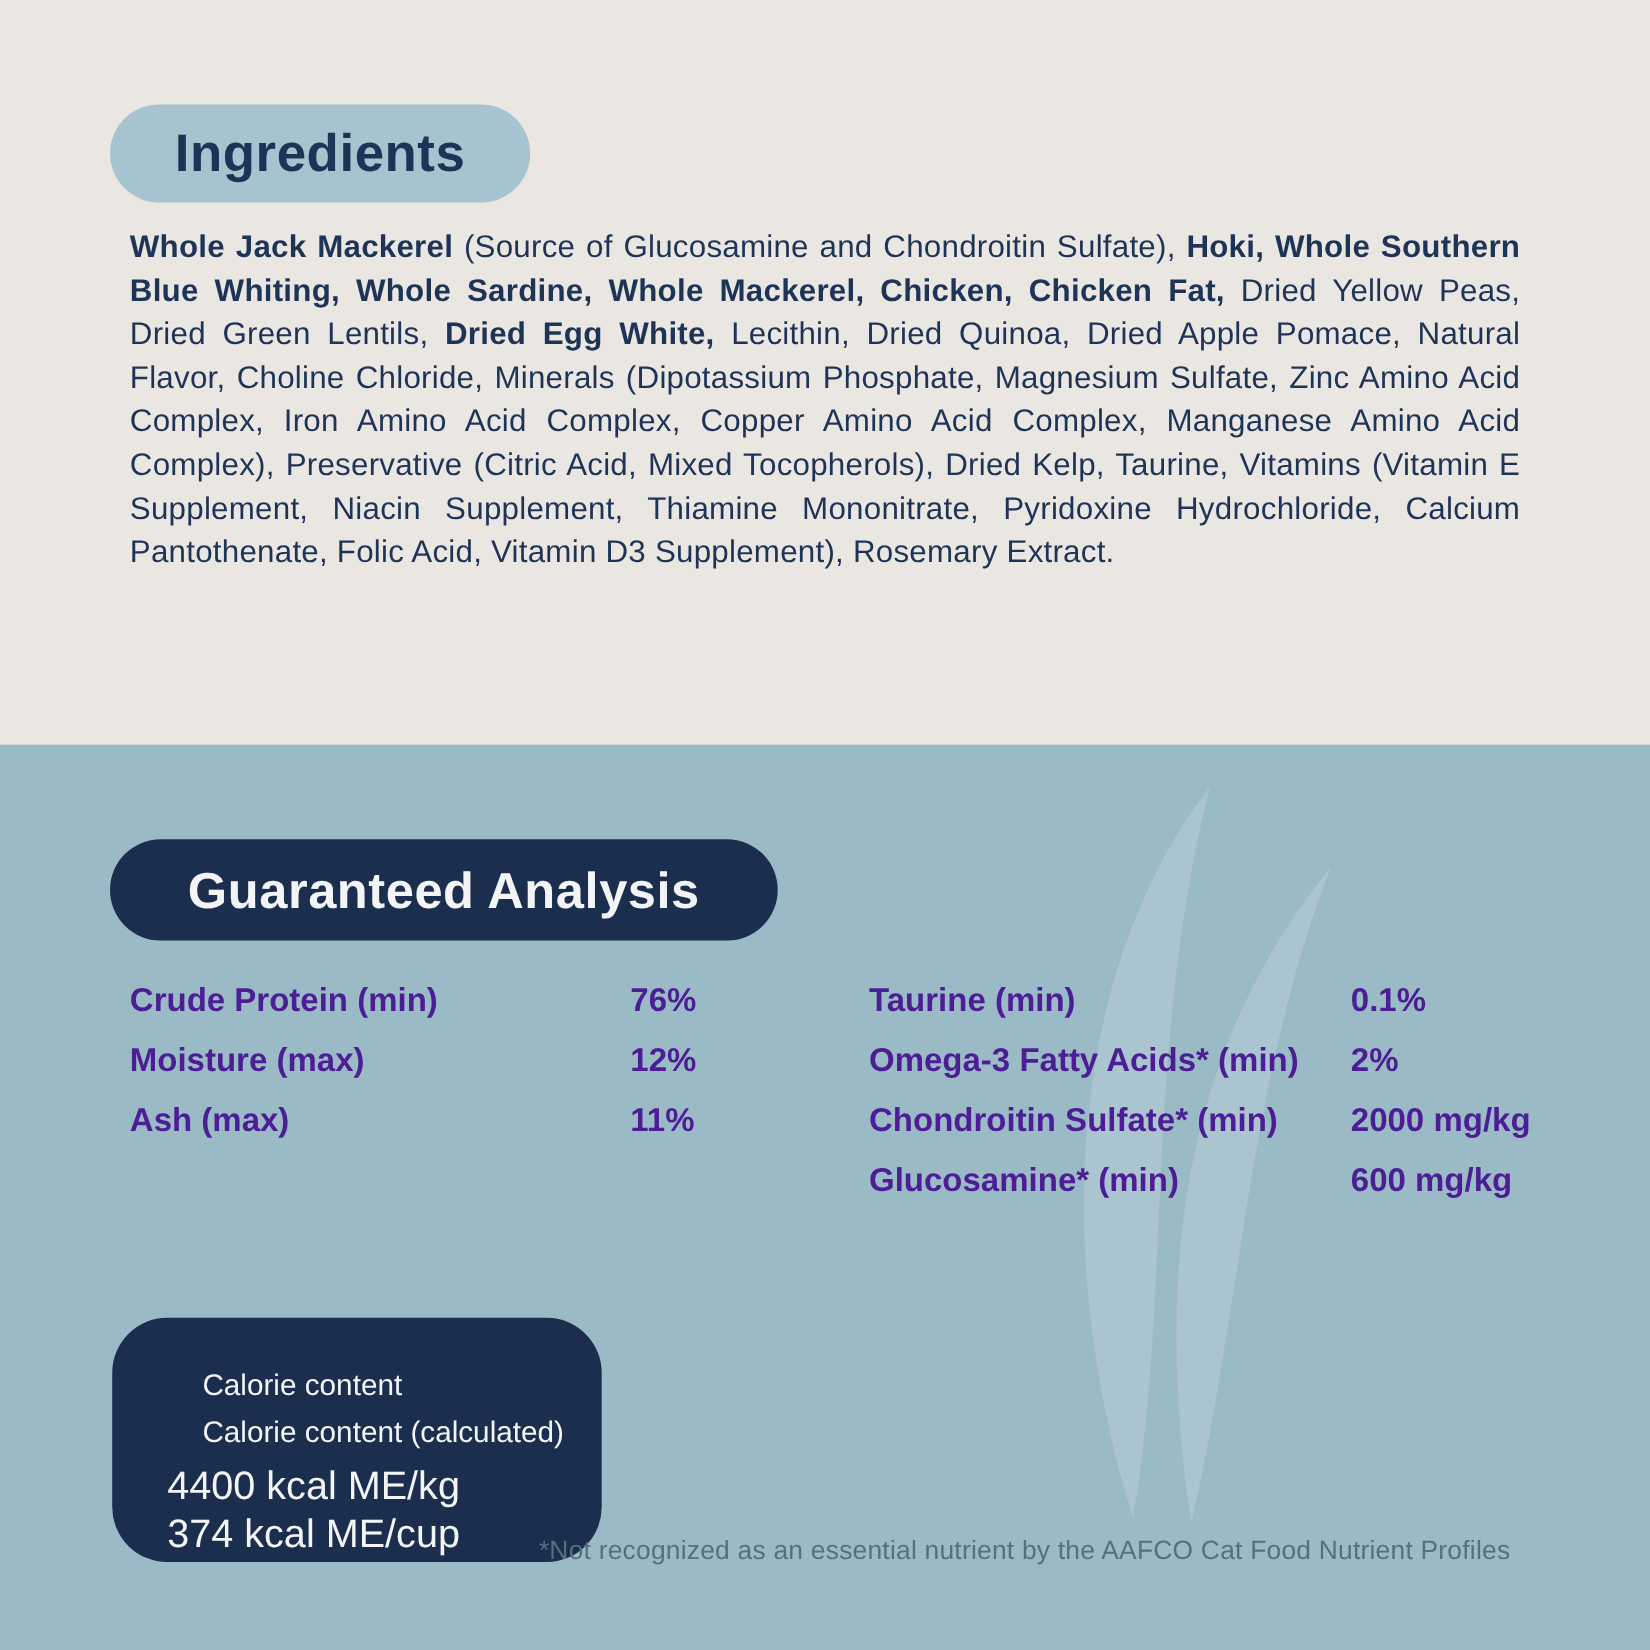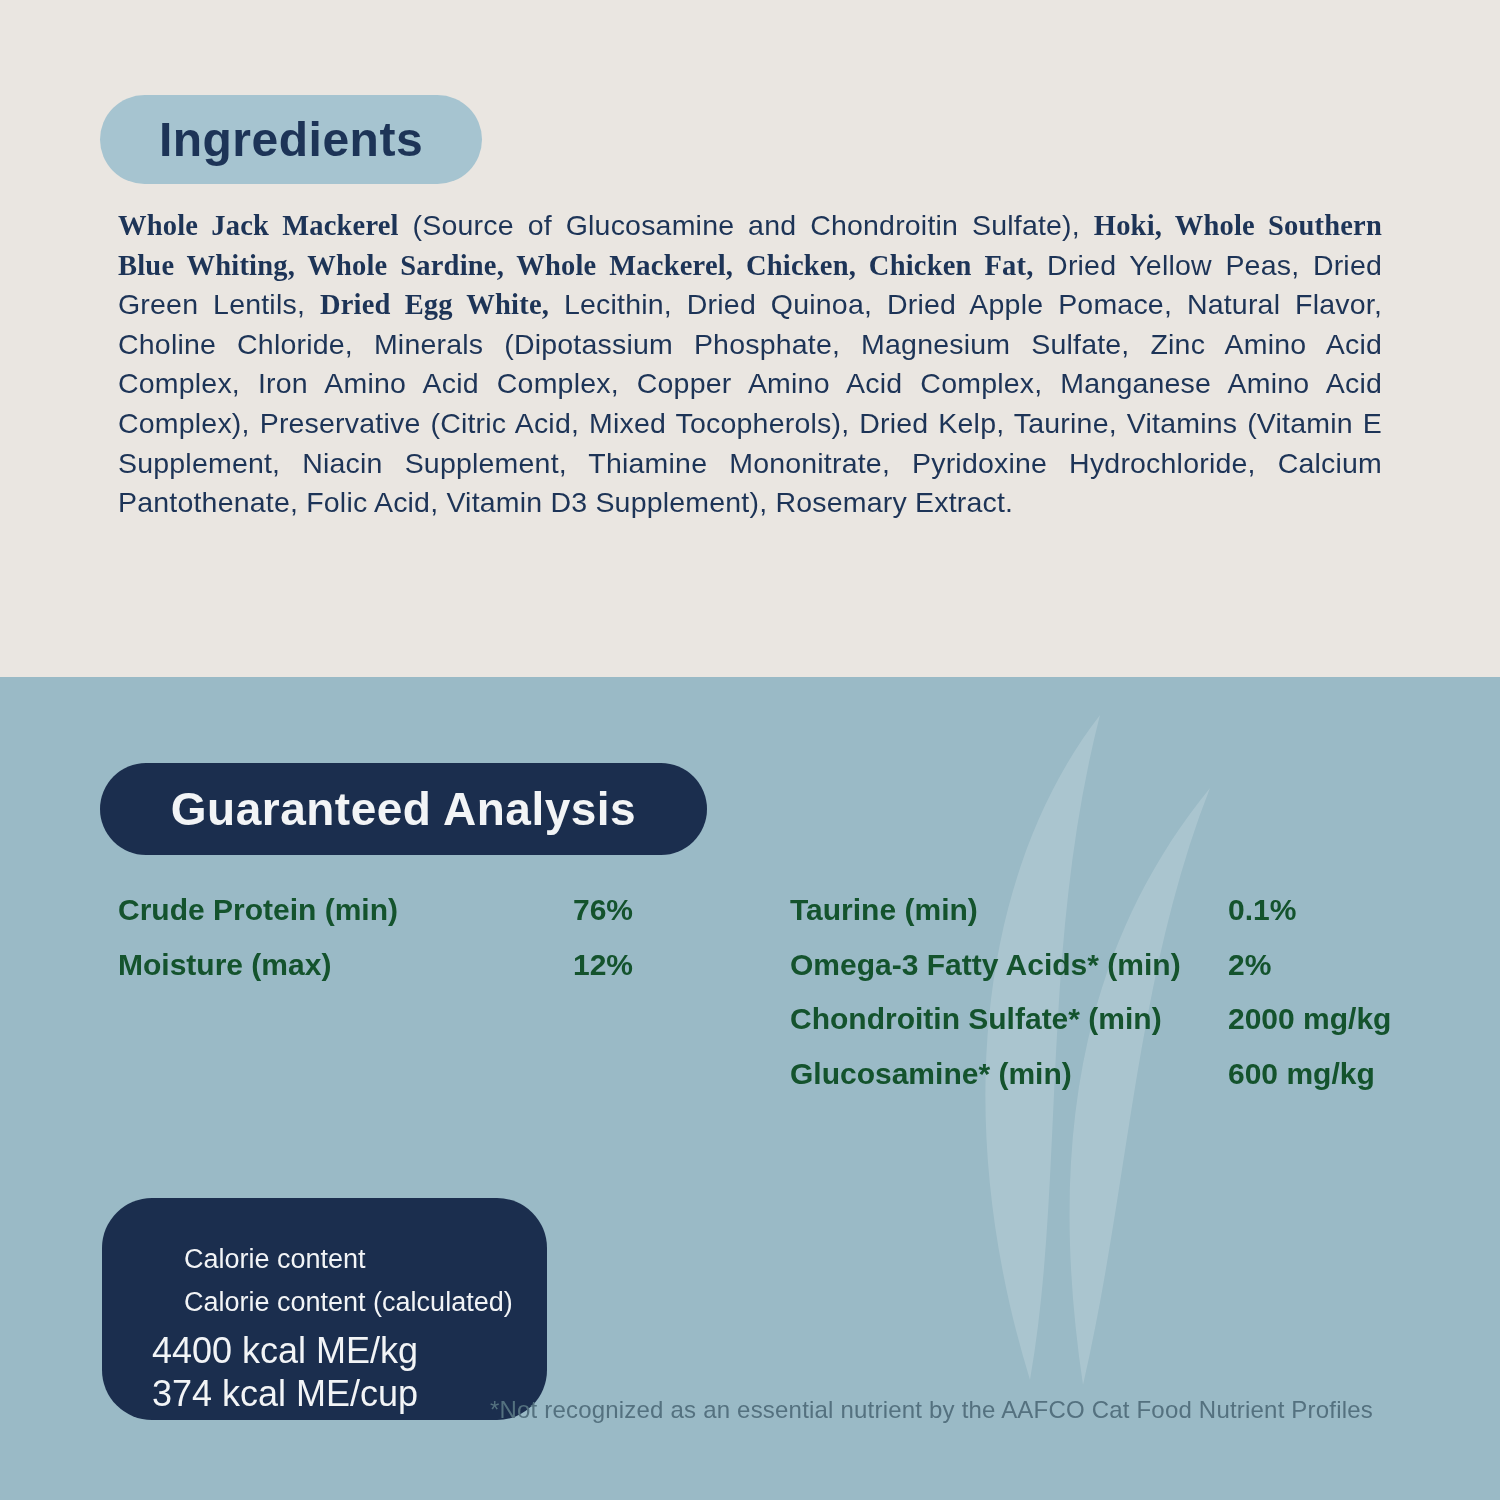--- a/index.html
+++ b/index.html
@@ -25,24 +25,24 @@
     left:100px;top:86px;width:607px;height:92px;background:#1b2e4e;
   }
   .pill-dark span{color:#f2f4f6;font-size:46px;font-weight:700;letter-spacing:.5px;}
 
   
   .ingredients{
     position:absolute;left:118px;top:206px;width:1264px;margin:0;
     color:#1d3457;font-size:28.5px;line-height:39.6px;text-align:justify;
     font-weight:400;letter-spacing:.2px;
   }
-  .ingredients .b{font-weight:700;font-family:Liberation Serif, serif;}
+  .ingredients .b{font-weight:700;}
 
   
-  .ga-col{position:absolute;color:#14532d;font-weight:700;font-size:30px;}
+  .ga-col{position:absolute;color:#4c1d95;font-weight:700;font-size:30px;}
   .ga-left{left:118px;top:216px;width:640px;}
   .ga-right{left:790px;top:216px;width:660px;}
   .ga-row{position:relative;height:54.7px;}
   .ga-label{display:inline-block;white-space:nowrap;}
   .ga-value{position:absolute;top:0;white-space:nowrap;}
   .ga-left .ga-value{left:455px;}
   .ga-right .ga-value{left:438px;}
 
   
   .calorie-box{
@@ -87,20 +87,24 @@
 
     <div class="ga-col ga-left">
       <div class="ga-row">
         <span class="ga-label">Crude Protein (min)</span>
         <span class="ga-value">76%</span>
       </div>
       <div class="ga-row">
         <span class="ga-label">Moisture (max)</span>
         <span class="ga-value">12%</span>
       </div>
+      <div class="ga-row">
+        <span class="ga-label">Ash (max)</span>
+        <span class="ga-value">11%</span>
+      </div>
     </div>
 
     <div class="ga-col ga-right">
       <div class="ga-row">
         <span class="ga-label">Taurine (min)</span>
         <span class="ga-value">0.1%</span>
       </div>
       <div class="ga-row">
         <span class="ga-label">Omega-3 Fatty Acids* (min)</span>
         <span class="ga-value">2%</span>

